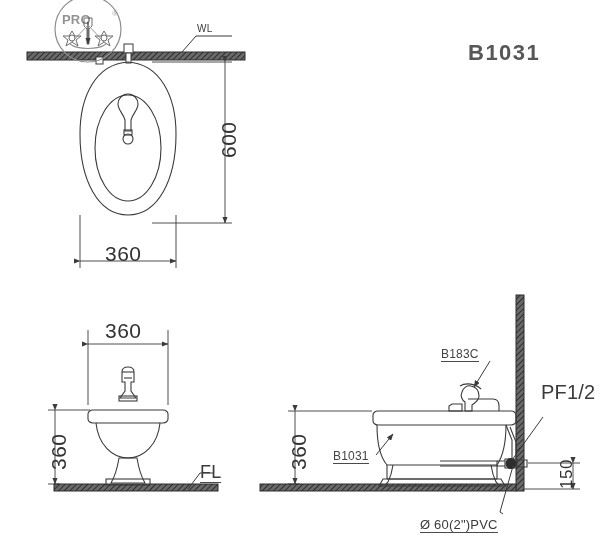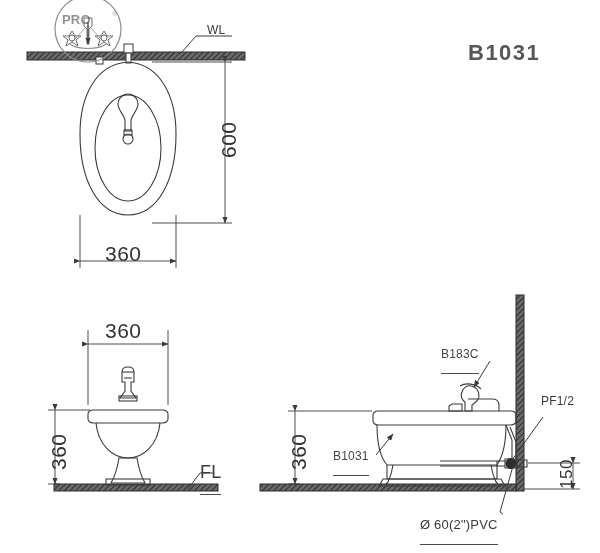--- a/index.html
+++ b/index.html
@@ -64,21 +64,21 @@
     letter-spacing: 1.5px;
   }
   .watermark-text {
     font-size: 21px;
     font-weight: bold;
     color: #1d1d1d;
     letter-spacing: -0.4px;
   }
   .underlined {
     border-bottom: 1px solid #4a4a4a;
-    padding-bottom: 13px;
+    padding-bottom: 1px;
   }
   .logo-wrap {
     position: absolute;
     opacity: 0.55;
   }
 </style>
 </head>
 <body>
 
 <div id="sheet">
@@ -326,37 +326,37 @@
     </g>
   </svg>
 
 
   <div class="txt model-code" style="left:468px; top:42px;">B1031</div>
 
   <div class="txt logo-wrap small-lbl" style="left:62px; top:13px; font-weight:bold; font-size:13px; color:#3a3a3a;">PRO</div>
 
   <div class="txt logo-wrap" style="left:112px; top:10px; font-size:8px; color:#6a6a6a;">®</div>
 
-  <div class="txt mid-lbl" style="left:207px; top:24px; font-size:12px;">WL</div>
+  <div class="txt mid-lbl" style="left:197px; top:24px; font-size:10px;">WL</div>
 
   <div class="txt dim-num-rot" style="left:218px; top:158px;">600</div>
 
   <div class="txt dim-num" style="left:105px; top:243px;">360</div>
 
   <div class="txt dim-num" style="left:105px; top:320px;">360</div>
 
   <div class="txt dim-num-rot" style="left:48px; top:470px;">360</div>
 
   <div class="txt mid-lbl underlined" style="left:200px; top:463px; font-size:18px;">FL</div>
 
   <div class="txt dim-num-rot" style="left:288px; top:470px;">360</div>
 
   <div class="txt small-lbl underlined" style="left:441px; top:348px; font-size:12px;">B183C</div>
 
   <div class="txt small-lbl underlined" style="left:333px; top:450px; font-size:12px;">B1031</div>
 
-  <div class="txt mid-lbl" style="left:541px; top:395px; font-size:12px;">PF1/2</div>
+  <div class="txt mid-lbl" style="left:541px; top:382px; font-size:20px;">PF1/2</div>
 
   <div class="txt mid-lbl-rot" style="left:558px; top:489px;">150</div>
 
   <div class="txt mid-lbl underlined" style="left:420px; top:518px; font-size:13px;">Ø 60(2")PVC</div>
 
 </div>
 
 </body></html>

